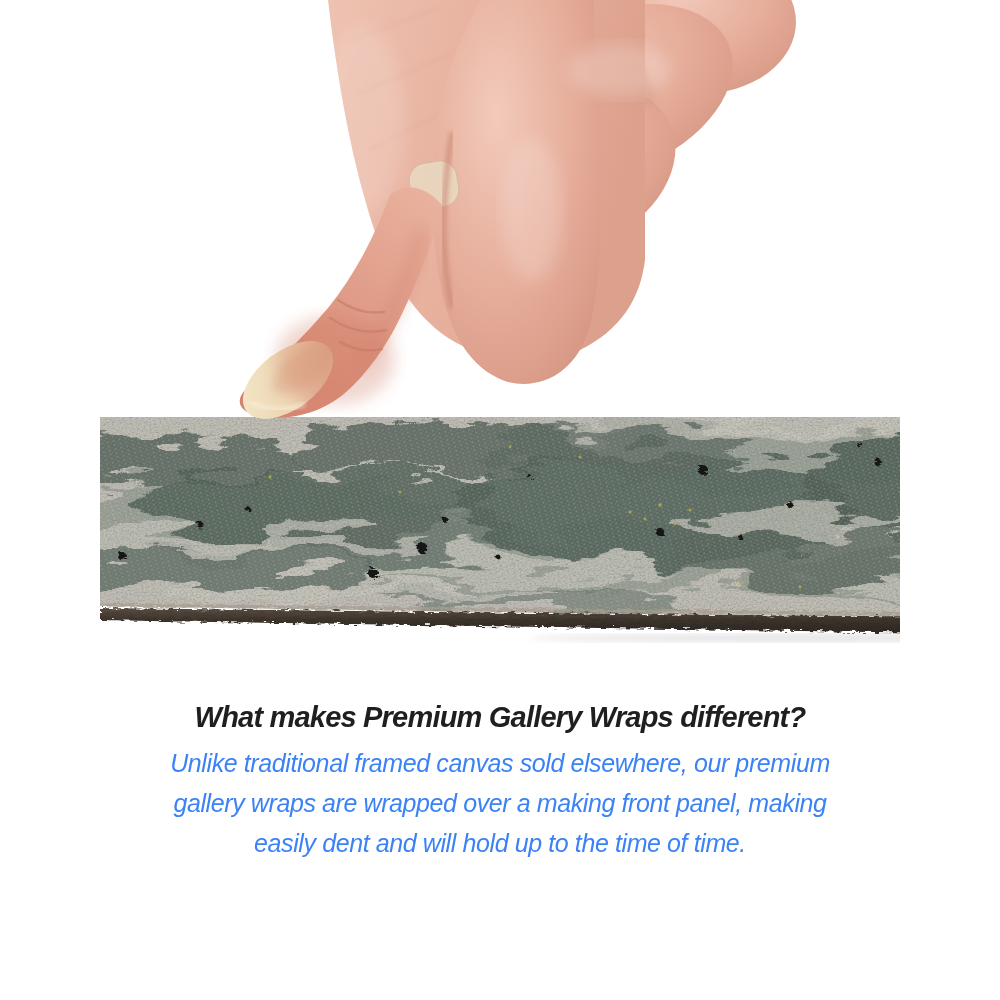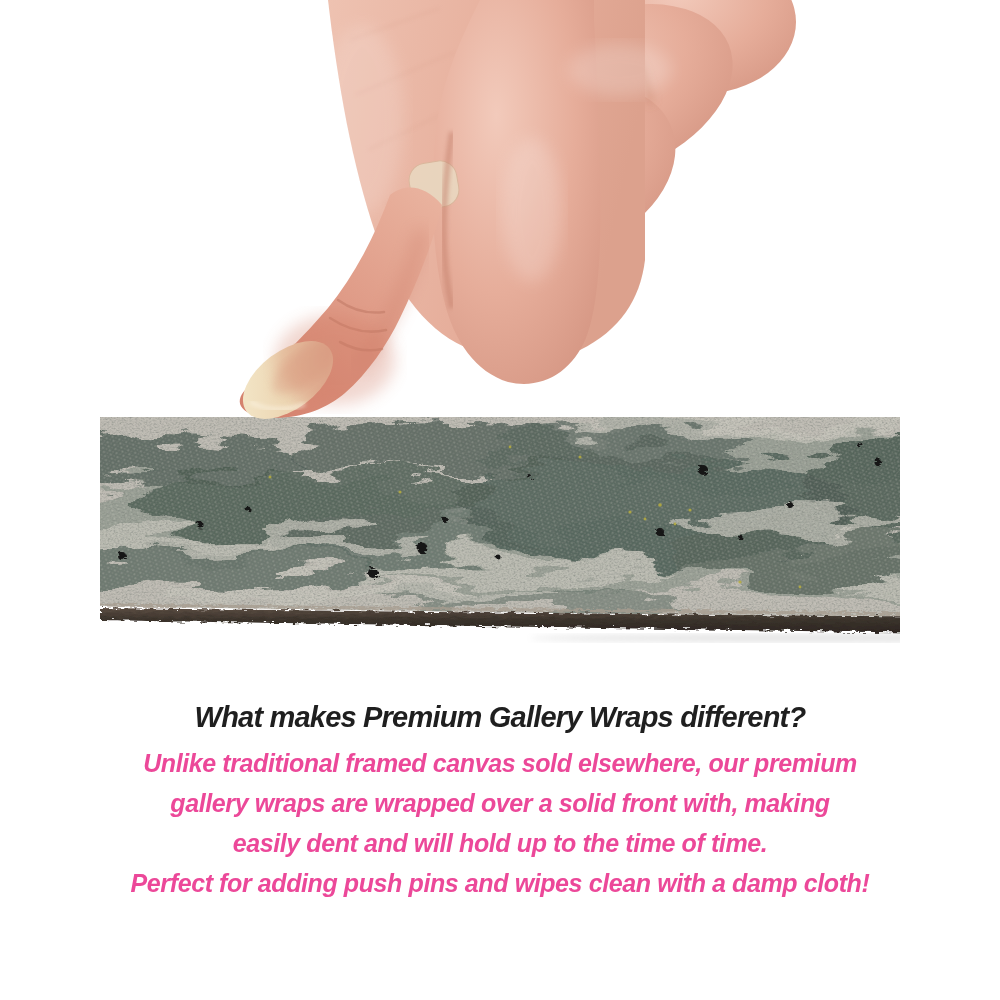--- a/index.html
+++ b/index.html
@@ -15,22 +15,22 @@
     position:absolute;left:0;right:0;top:701px;z-index:4;
     text-align:center;color:#242424;
   }
   .copy h1{
     margin:0 0 9px 0;
     font-size:29px;font-weight:700;font-style:italic;
     letter-spacing:-0.8px;color:#1f1f1f;
   }
   .copy p{
     margin:0;font-size:25px;line-height:40px;
-    font-style:italic;font-weight:700;letter-spacing:-0.4px;
-    color:#ec4899;white-space:nowrap;
+    font-style:italic;font-weight:400;letter-spacing:-0.4px;
+    color:#3b82f6;white-space:nowrap;
   }
 </style>
 </head>
 <body>
 
 <div class="stage">
 
   <svg id="canvas-strip" class="layer" width="1000" height="230" viewBox="0 0 1000 230" aria-hidden="true">
     <defs>
       <clipPath id="band">
@@ -235,18 +235,17 @@
       <path d="M150,402 C165,410 185,412 205,404" stroke="#fdf6e6" stroke-width="3" fill="none" opacity="0.8" filter="url(#b2)"></path>
       <ellipse cx="205" cy="367" rx="40" ry="16" transform="rotate(-37 205 367)" fill="#d89c82" opacity="0.35" filter="url(#b4)"></ellipse>
 
       <ellipse cx="235" cy="360" rx="60" ry="45" fill="#d07a64" opacity="0.3" filter="url(#b8)"></ellipse>
     </g>
   </svg>
 
   <section class="copy">
     <h1>What makes Premium Gallery Wraps different?</h1>
     <p>Unlike traditional framed canvas sold elsewhere, our premium</p>
-    <p>gallery wraps are wrapped over a solid front with, making</p>
+    <p>gallery wraps are wrapped over a making front panel, making</p>
     <p>easily dent and will hold up to the time of time.</p>
-    <p>Perfect for adding push pins and wipes clean with a damp cloth!</p>
   </section>
 
 </div>
 
 </body></html>

